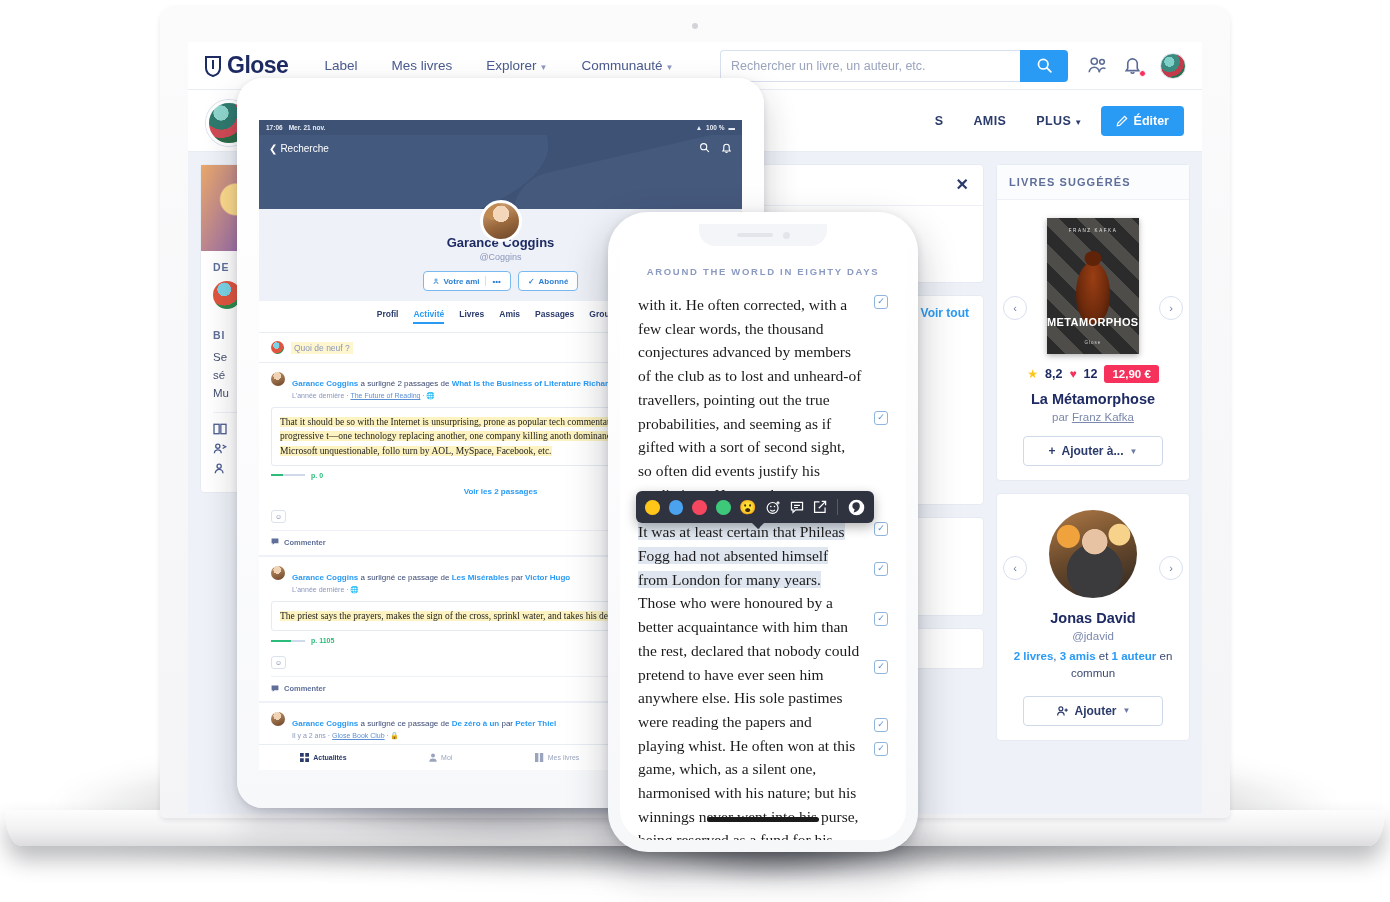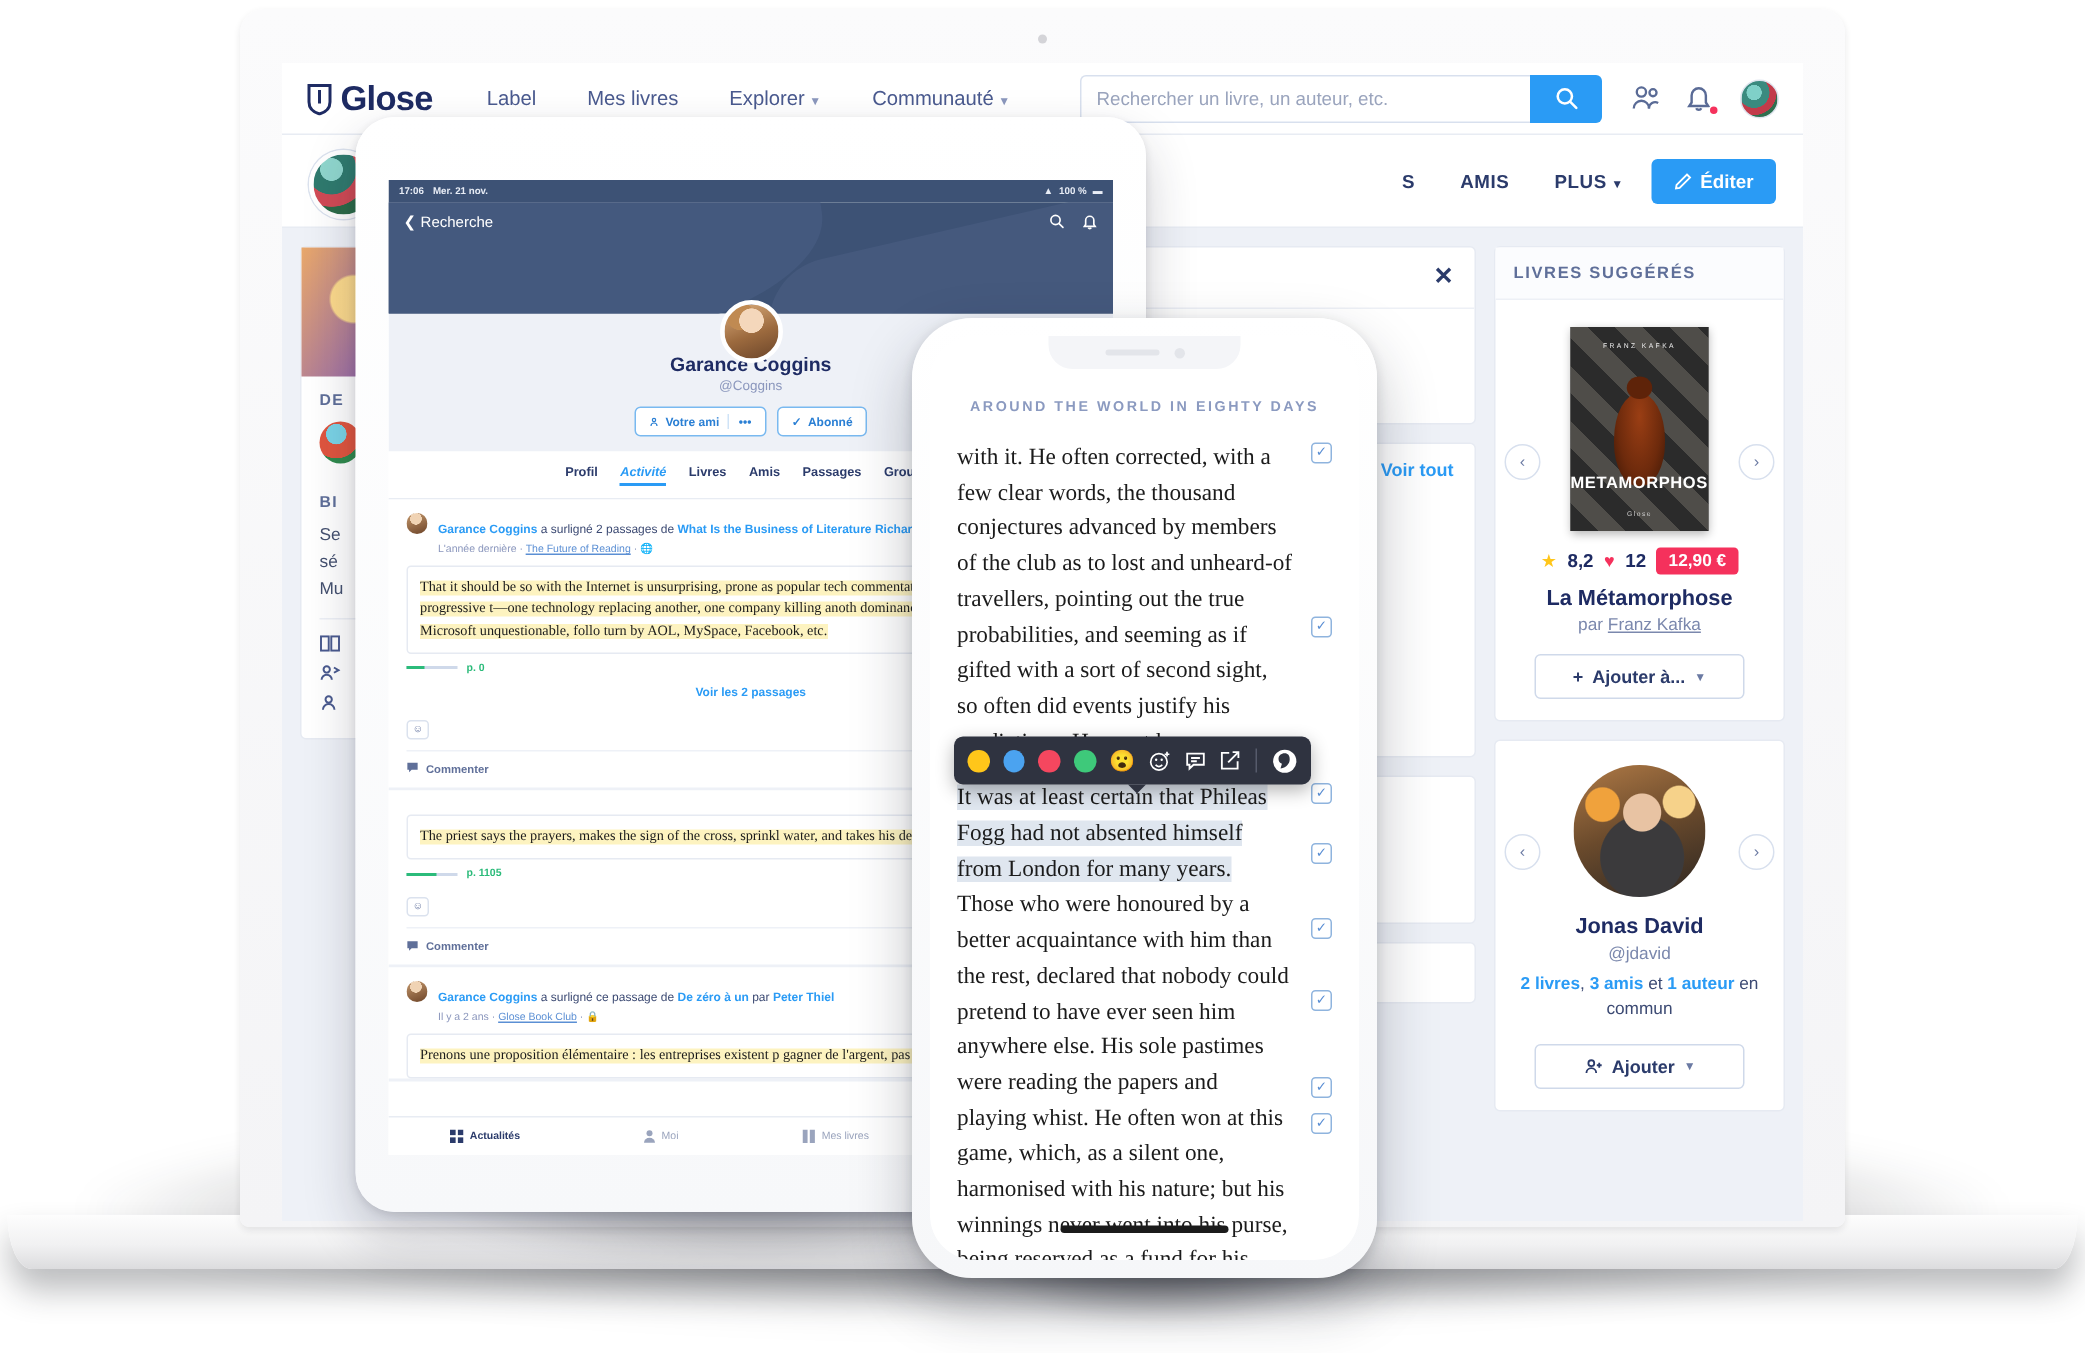--- a/index.html
+++ b/index.html
@@ -251,21 +251,21 @@
   .t-profile { background:#eef1f7; padding: 26px 0 10px; text-align:center; }
   .t-name { font-size: 13px; font-weight:700; color:#1e2b63; }
   .t-handle { font-size: 9px; color:#8b97bd; margin-top:2px; }
   .t-btns { display:flex; gap:7px; justify-content:center; margin-top:9px; }
   .t-btn {
     border:1px solid #79b9f0; border-radius:4px; color:#2a7fd4;
     font-size:8px; font-weight:700; padding:4px 9px; display:flex; align-items:center; gap:4px; background:#fff;
   }
   .t-btn .sep { width:1px; height:10px; background:#cfe3f7; margin:0 2px; }
   .t-tabs { display:flex; gap:15px; justify-content:center; padding: 8px 0; background:#fff; border-bottom:1px solid #e8ecf3; font-size:8.5px; font-weight:700; color:#2b3b6b; }
-  .t-tabs .on { color:#2a9bf5; border-bottom:2px solid #2a9bf5; padding-bottom:3px;font-style:italic; }
+  .t-tabs .on { color:#2a9bf5; border-bottom:2px solid #2a9bf5; padding-bottom:3px; }
   .t-compose { display:flex; align-items:center; gap:7px; padding: 8px 12px; background:#fff; border-bottom:1px solid #e8ecf3; }
   .t-compose .av { width:13px; height:13px; border-radius:50%; background: radial-gradient(circle at 40% 35%, #7ad3e6 0 28%, #e0553f 29% 64%, #2f8a4d 65% 100%); }
   .t-compose .ph { font-size:8.5px; color:#8b97bd; background:#fdf6cf; padding:1px 3px; }
 
   .t-post { background:#fff; padding: 9px 12px 0; border-bottom: 2px solid #eef1f7; }
   .t-post-head { display:flex; gap:7px; }
   .t-post-av { width:14px; height:14px; border-radius:50%; flex:0 0 14px;
     background: radial-gradient(circle at 45% 28%, #f0d3b4 0 30%, rgba(0,0,0,0) 31%), linear-gradient(160deg,#c69a6e,#6d4428); }
   .t-post-text { font-size:8px; color:#3c4a73; line-height:1.45; }
   .t-post-text a, .t-post-text b { color:#2a9bf5; font-weight:700; text-decoration:none; }
@@ -606,20 +606,24 @@
 
     <div class="t-tabs">
       <span>Profil</span>
       <span class="on">Activité</span>
       <span>Livres</span>
       <span>Amis</span>
       <span>Passages</span>
       <span>Groupes</span>
     </div>
 
+    <div class="t-compose">
+      <span class="av"></span>
+      <span class="ph">Quoi de neuf ?</span>
+    </div>
 
     <div class="t-post">
       <div class="t-post-head">
         <span class="t-post-av"></span>
         <span style="flex:1;min-width:0;">
           <span class="t-post-text">
             <b>Garance Coggins</b><span> a surligné 2 passages de </span><a>What Is the Business of Literature</a> <b>Richard Nash</b>
           </span>
           <div class="t-post-meta">
             <span>L'année dernière</span> · <u>The Future of Reading</u> · <span>🌐</span>
@@ -642,20 +646,31 @@
           <svg width="8" height="8" viewBox="0 0 14 14" fill="#5f6f99">
               <path d="M1 1 h12 v8 h-7 l-3 3 v-3 h-2 z"></path>
             </svg>
           <span>Commenter</span>
         </span>
         <span class="right">Ajoutez vo</span>
       </div>
     </div>
 
     <div class="t-post">
+      <div class="t-post-head">
+        <span class="t-post-av"></span>
+        <span style="flex:1;min-width:0;">
+          <span class="t-post-text">
+            <b>Garance Coggins</b><span> a surligné ce passage de </span><a>Les Misérables</a><span style="color:#3c4a73;font-weight:400;"> par </span><b>Victor Hugo</b>
+          </span>
+          <div class="t-post-meta">
+            <span>L'année dernière</span> · <span>🌐</span>
+          </div>
+        </span>
+      </div>
       <div class="t-quote"><span class="hl">The priest says the prayers, makes the sign of the cross, sprinkl water, and takes his departure.</span></div>
       <div class="t-page">
         <span class="bar">
             <i style="width:20px;"></i>
           </span>
         <span class="num">p. 1105</span>
       </div>
       <div class="t-react">
         <span class="chip">☺</span>
       </div>

